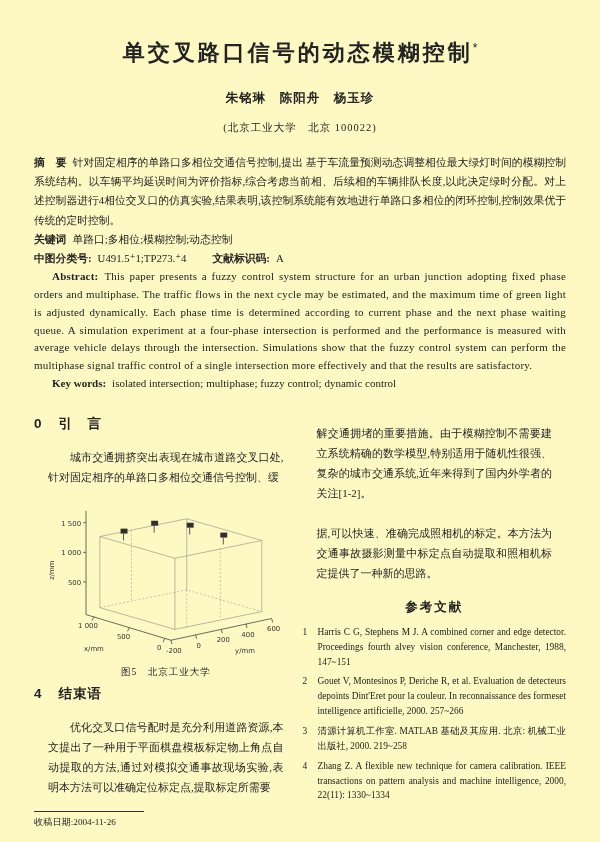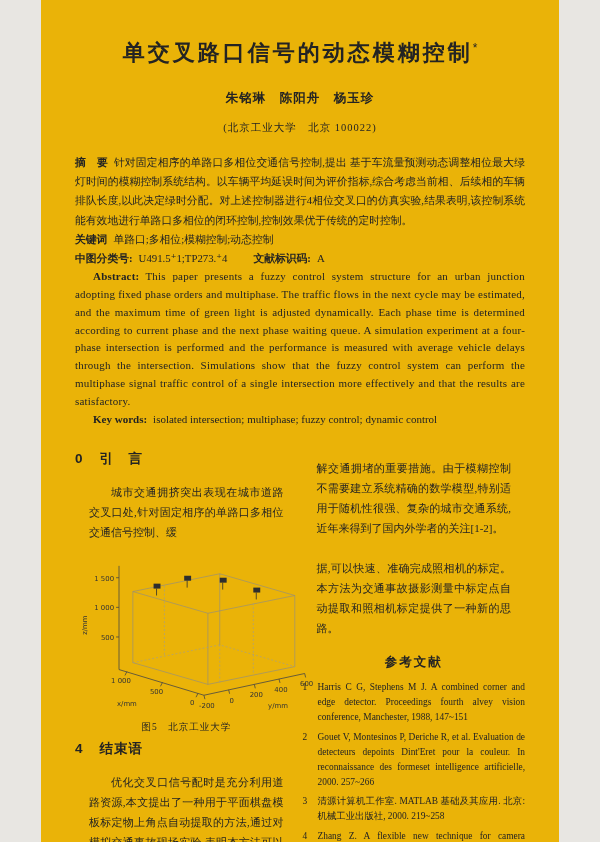--- a/index.html
+++ b/index.html
@@ -1,19 +1,19 @@
 <!DOCTYPE html>
 <html><head>
 <meta charset="utf-8">
 <style>
   * { box-sizing: border-box; }
   html,body { margin:0; padding:0; background:#e8e6e2; }
   .page {
-    width:518px; height:842px; margin:0 auto; overflow:hidden;
-    background:#eab308; color:#232323;
+    width:600px; height:842px; margin:0 auto; overflow:hidden;
+    background:#fef9c3; color:#232323;
     padding:22px 34px 0 34px;
     font-family:"Liberation Serif","DejaVu Serif",serif;
   }
   
   .title {
     text-align:center; font-family:"Liberation Sans","DejaVu Sans",sans-serif;
     font-size:22px; font-weight:700; letter-spacing:3px; margin:16px 0 22px 0;
   }
   .title sup { font-size:12px; font-weight:400; letter-spacing:0; }
   .authors { text-align:center; font-size:12.5px; font-weight:700; letter-spacing:1px; margin-bottom:14px; }
@@ -166,20 +166,24 @@
           </g>
         </svg>
         <figcaption>图5　北京工业大学</figcaption>
       </figure>
 
       <h2 class="sec">
         <span class="sec-num">4</span><span>结束语</span>
       </h2>
       <p class="body-cn indent">优化交叉口信号配时是充分利用道路资源,本文提出了一种用于平面棋盘模板标定物上角点自动提取的方法,通过对模拟交通事故现场实验,表明本方法可以准确定位标定点,提取标定所需要</p>
 
+      <div class="footnote">
+        <div class="rule"></div>
+        <div>收稿日期:2004-11-26</div>
+      </div>
     </div>
 
     <div class="col">
       <p class="body-cn">解交通拥堵的重要措施。由于模糊控制不需要建立系统精确的数学模型,特别适用于随机性很强、复杂的城市交通系统,近年来得到了国内外学者的关注[1-2]。</p>
       <p class="body-cn camera-para">据,可以快速、准确完成照相机的标定。本方法为交通事故摄影测量中标定点自动提取和照相机标定提供了一种新的思路。</p>
 
       <h3 class="refs-title">参考文献</h3>
       <ol class="refs">
         <li>
           <span class="ref-num">1</span>

